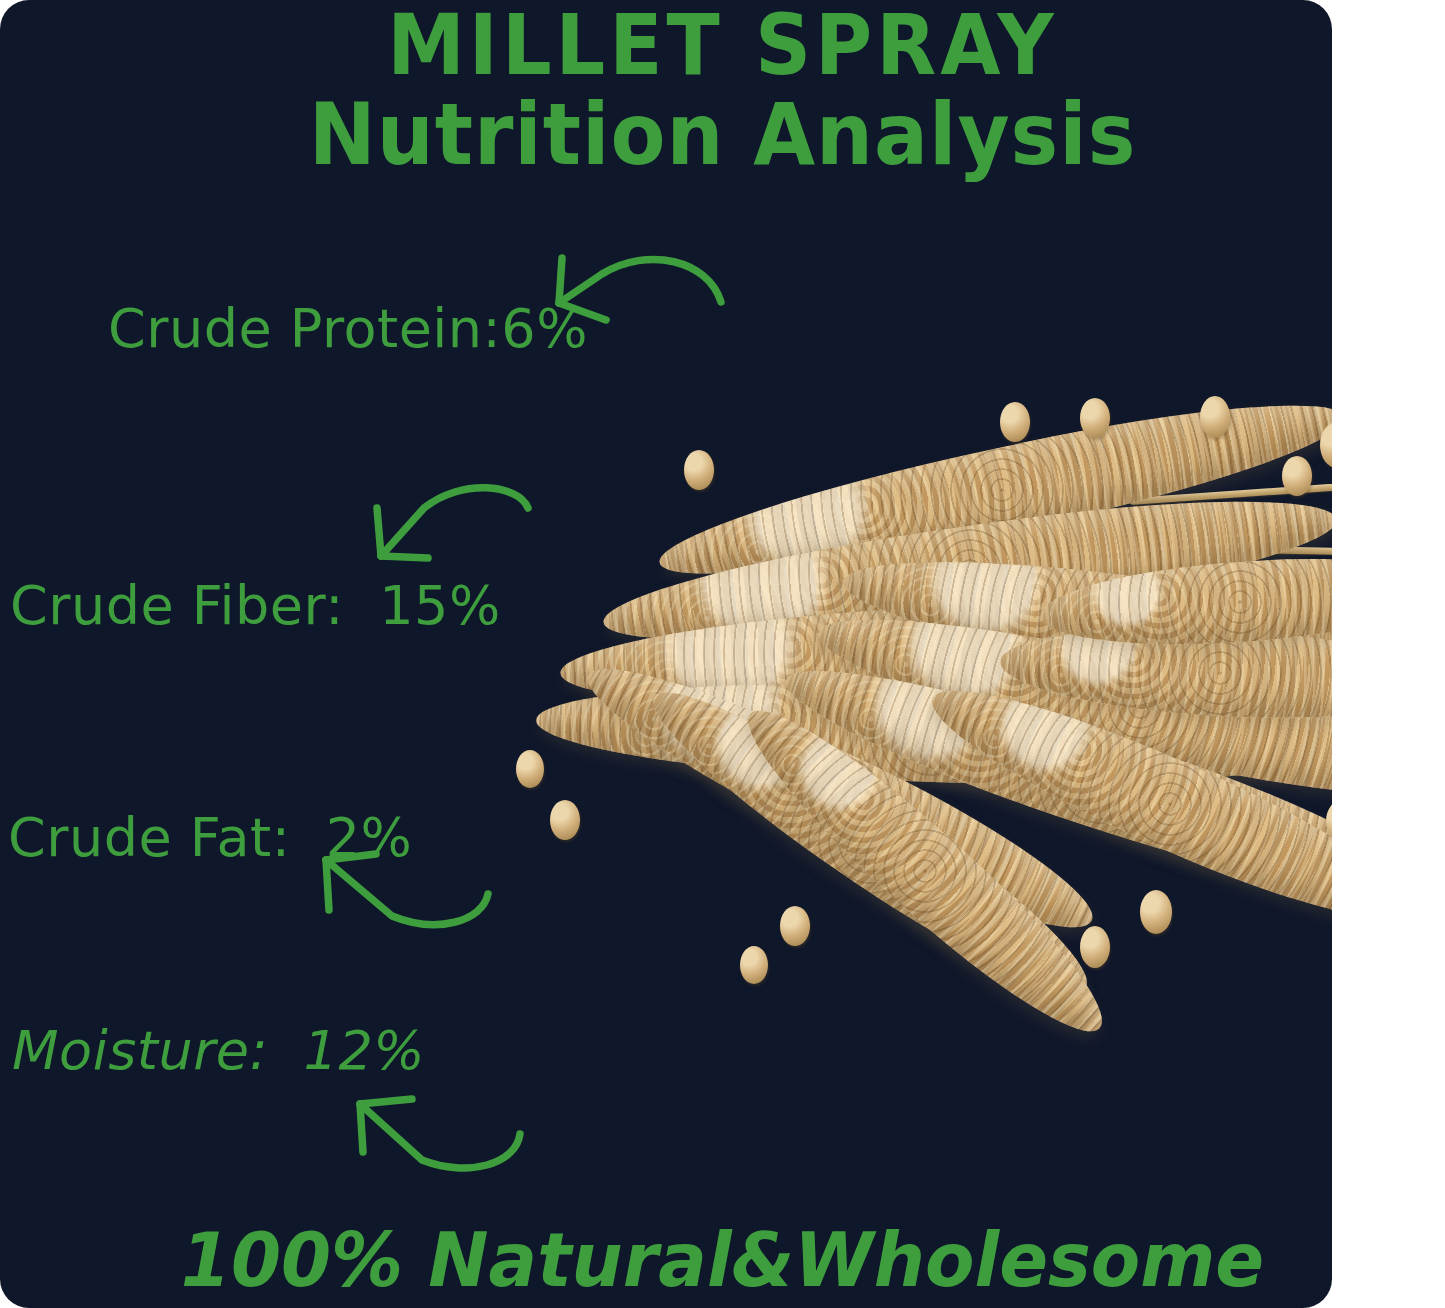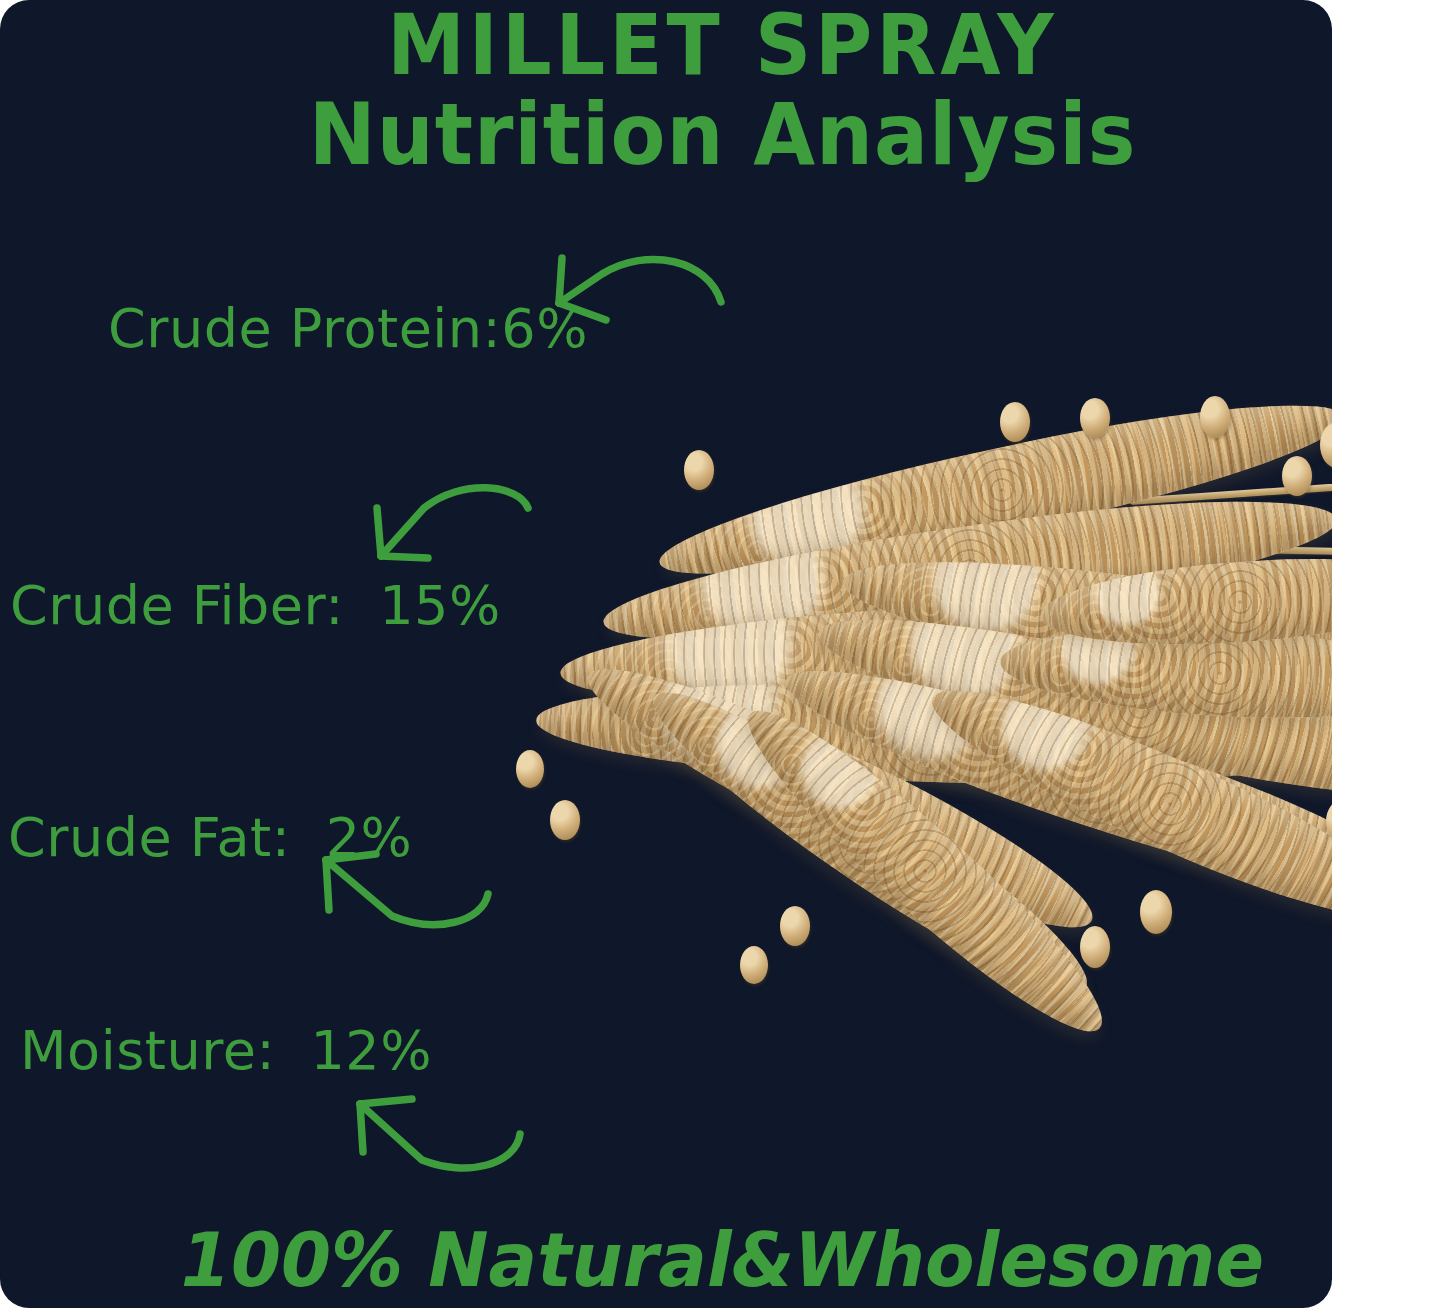--- a/index.html
+++ b/index.html
@@ -52,21 +52,21 @@
     color: #3e9e3e;
     font-family: "DejaVu Sans", sans-serif;
     font-size: 54px;
     font-weight: 500;
     white-space: pre;
     letter-spacing: 0.5px;
   }
   #label-protein  { left: 108px; top: 297px; }
   #label-fiber    { left: 10px;  top: 574px; }
   #label-fat      { left: 8px;   top: 786px; margin-top: 20px; }
-  #label-moisture { left: 20px;  top: 1019px; }
+  #label-moisture { left: 12px;  top: 1019px; font-style: italic; }
 
   
   .footer-text {
     position: absolute;
     left: 0;
     top: 1218px;
     width: 1445px;
     text-align: center;
     color: #3e9e3e;
     font-family: "DejaVu Sans", sans-serif;

